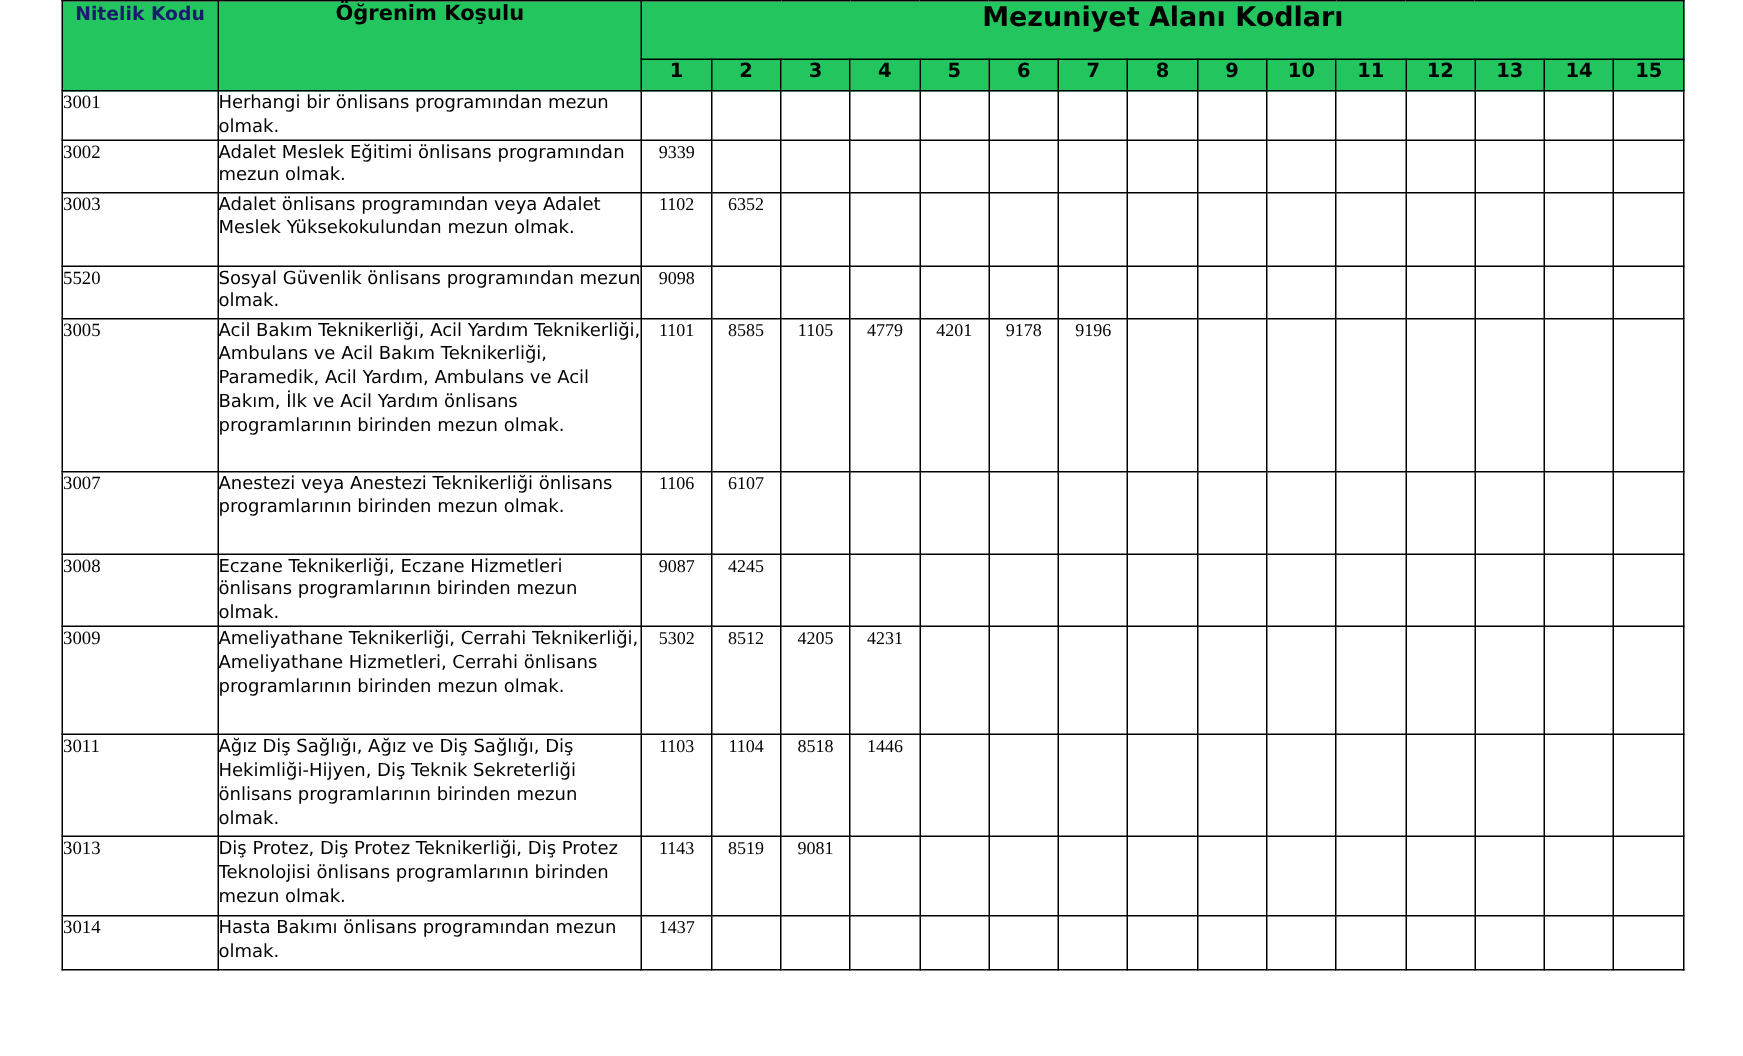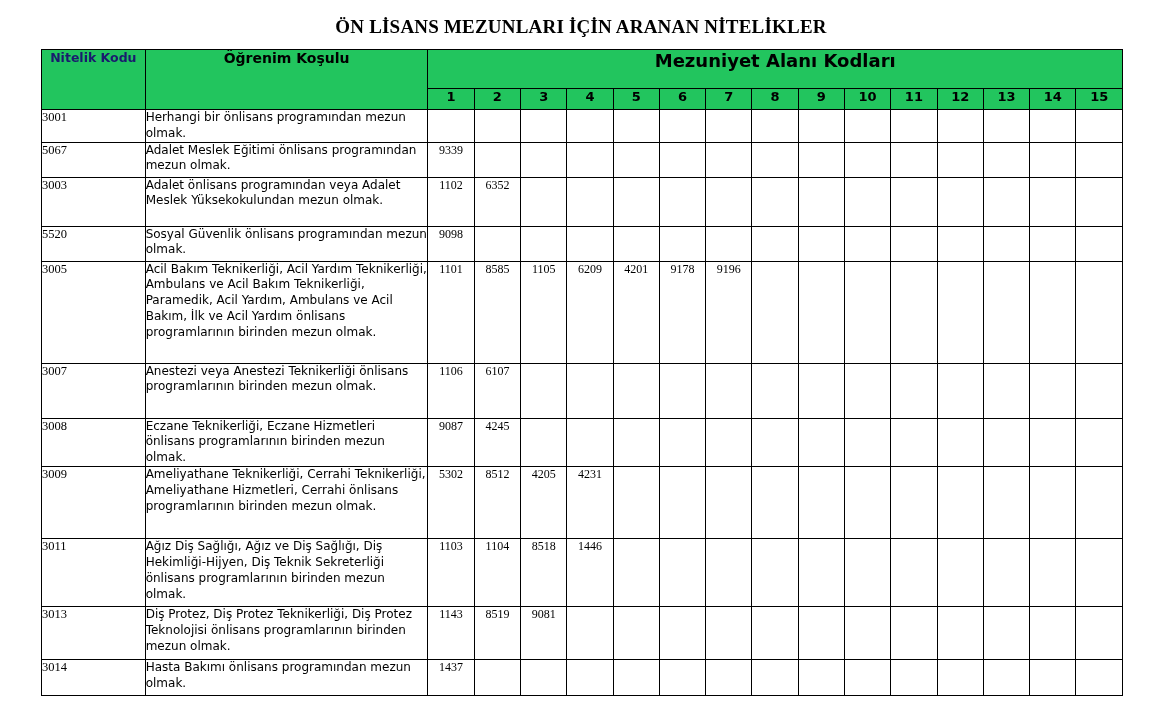--- a/index.html
+++ b/index.html
@@ -86,21 +86,20 @@
   }
   .col-kod { width: 103px; }
   .col-kosul { width: 281px; }
   .col-n { width: 46px; }
 </style>
 </head>
 <body>
 
 <div class="page">
 
-  <div class="doc-title">ÖN LİSANS MEZUNLARI İÇİN ARANAN NİTELİKLER</div>
 
   <table class="nitelik">
     <colgroup>
       <col class="col-kod">
       <col class="col-kosul">
       <col class="col-n">
         <col class="col-n">
         <col class="col-n">
         <col class="col-n">
         <col class="col-n">
@@ -153,21 +152,21 @@
           <td class="alan"></td>
           <td class="alan"></td>
           <td class="alan"></td>
           <td class="alan"></td>
           <td class="alan"></td>
           <td class="alan"></td>
           <td class="alan"></td>
           <td class="alan"></td>
         </tr>
         <tr style="height: 35px;">
-          <td class="kod">5067</td>
+          <td class="kod">3002</td>
           <td class="kosul">Adalet Meslek Eğitimi önlisans programından mezun olmak.</td>
           <td class="alan">9339</td>
           <td class="alan"></td>
           <td class="alan"></td>
           <td class="alan"></td>
           <td class="alan"></td>
           <td class="alan"></td>
           <td class="alan"></td>
           <td class="alan"></td>
           <td class="alan"></td>
@@ -215,21 +214,21 @@
           <td class="alan"></td>
           <td class="alan"></td>
           <td class="alan"></td>
         </tr>
         <tr style="height: 102px;">
           <td class="kod">3005</td>
           <td class="kosul">Acil Bakım Teknikerliği, Acil Yardım Teknikerliği, Ambulans ve Acil Bakım Teknikerliği, Paramedik, Acil Yardım, Ambulans ve Acil Bakım, İlk ve Acil Yardım önlisans programlarının birinden mezun olmak.</td>
           <td class="alan">1101</td>
           <td class="alan">8585</td>
           <td class="alan">1105</td>
-          <td class="alan">6209</td>
+          <td class="alan">4779</td>
           <td class="alan">4201</td>
           <td class="alan">9178</td>
           <td class="alan">9196</td>
           <td class="alan"></td>
           <td class="alan"></td>
           <td class="alan"></td>
           <td class="alan"></td>
           <td class="alan"></td>
           <td class="alan"></td>
           <td class="alan"></td>

